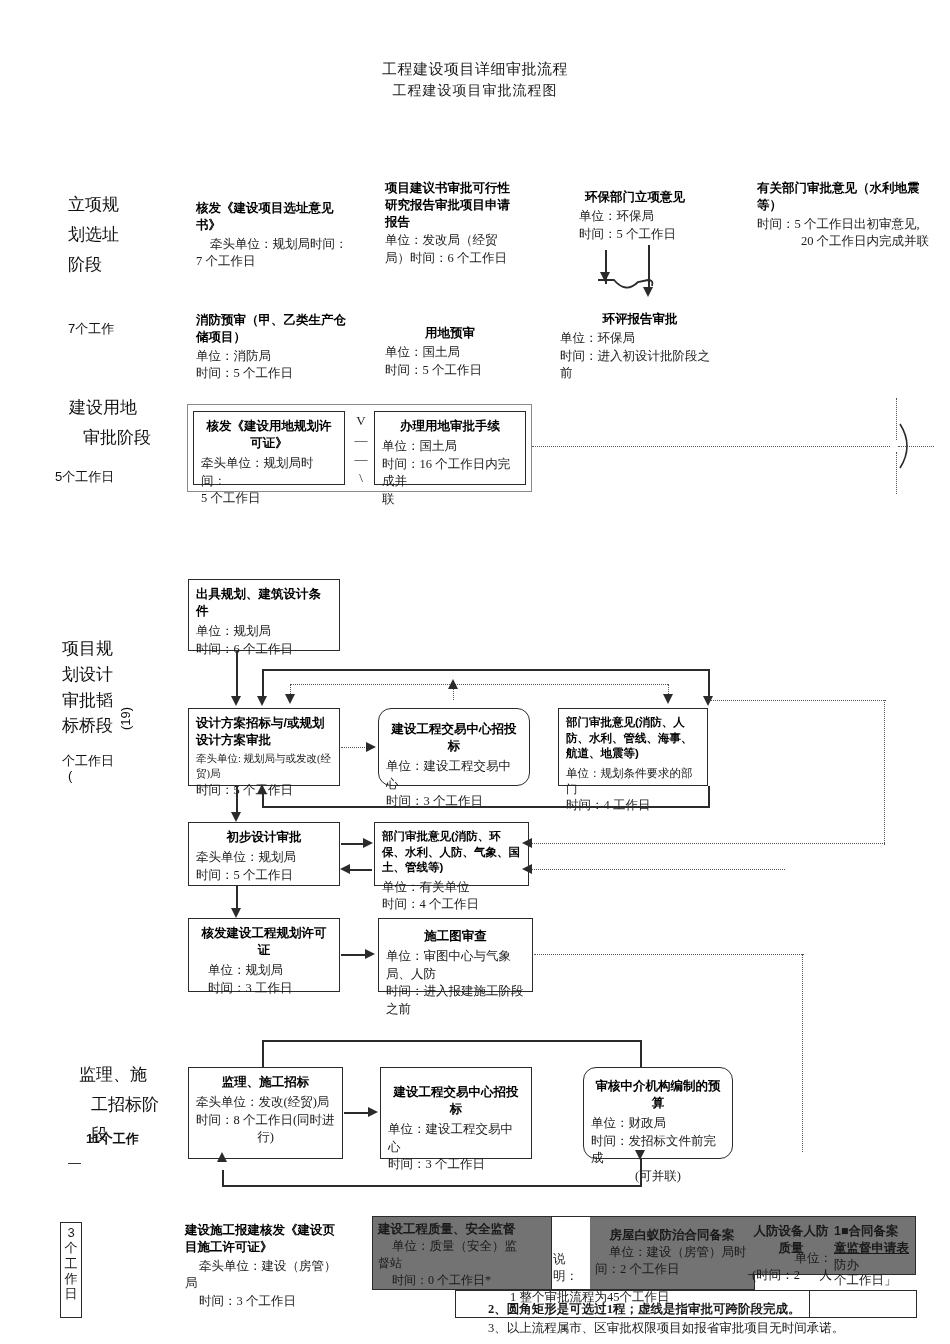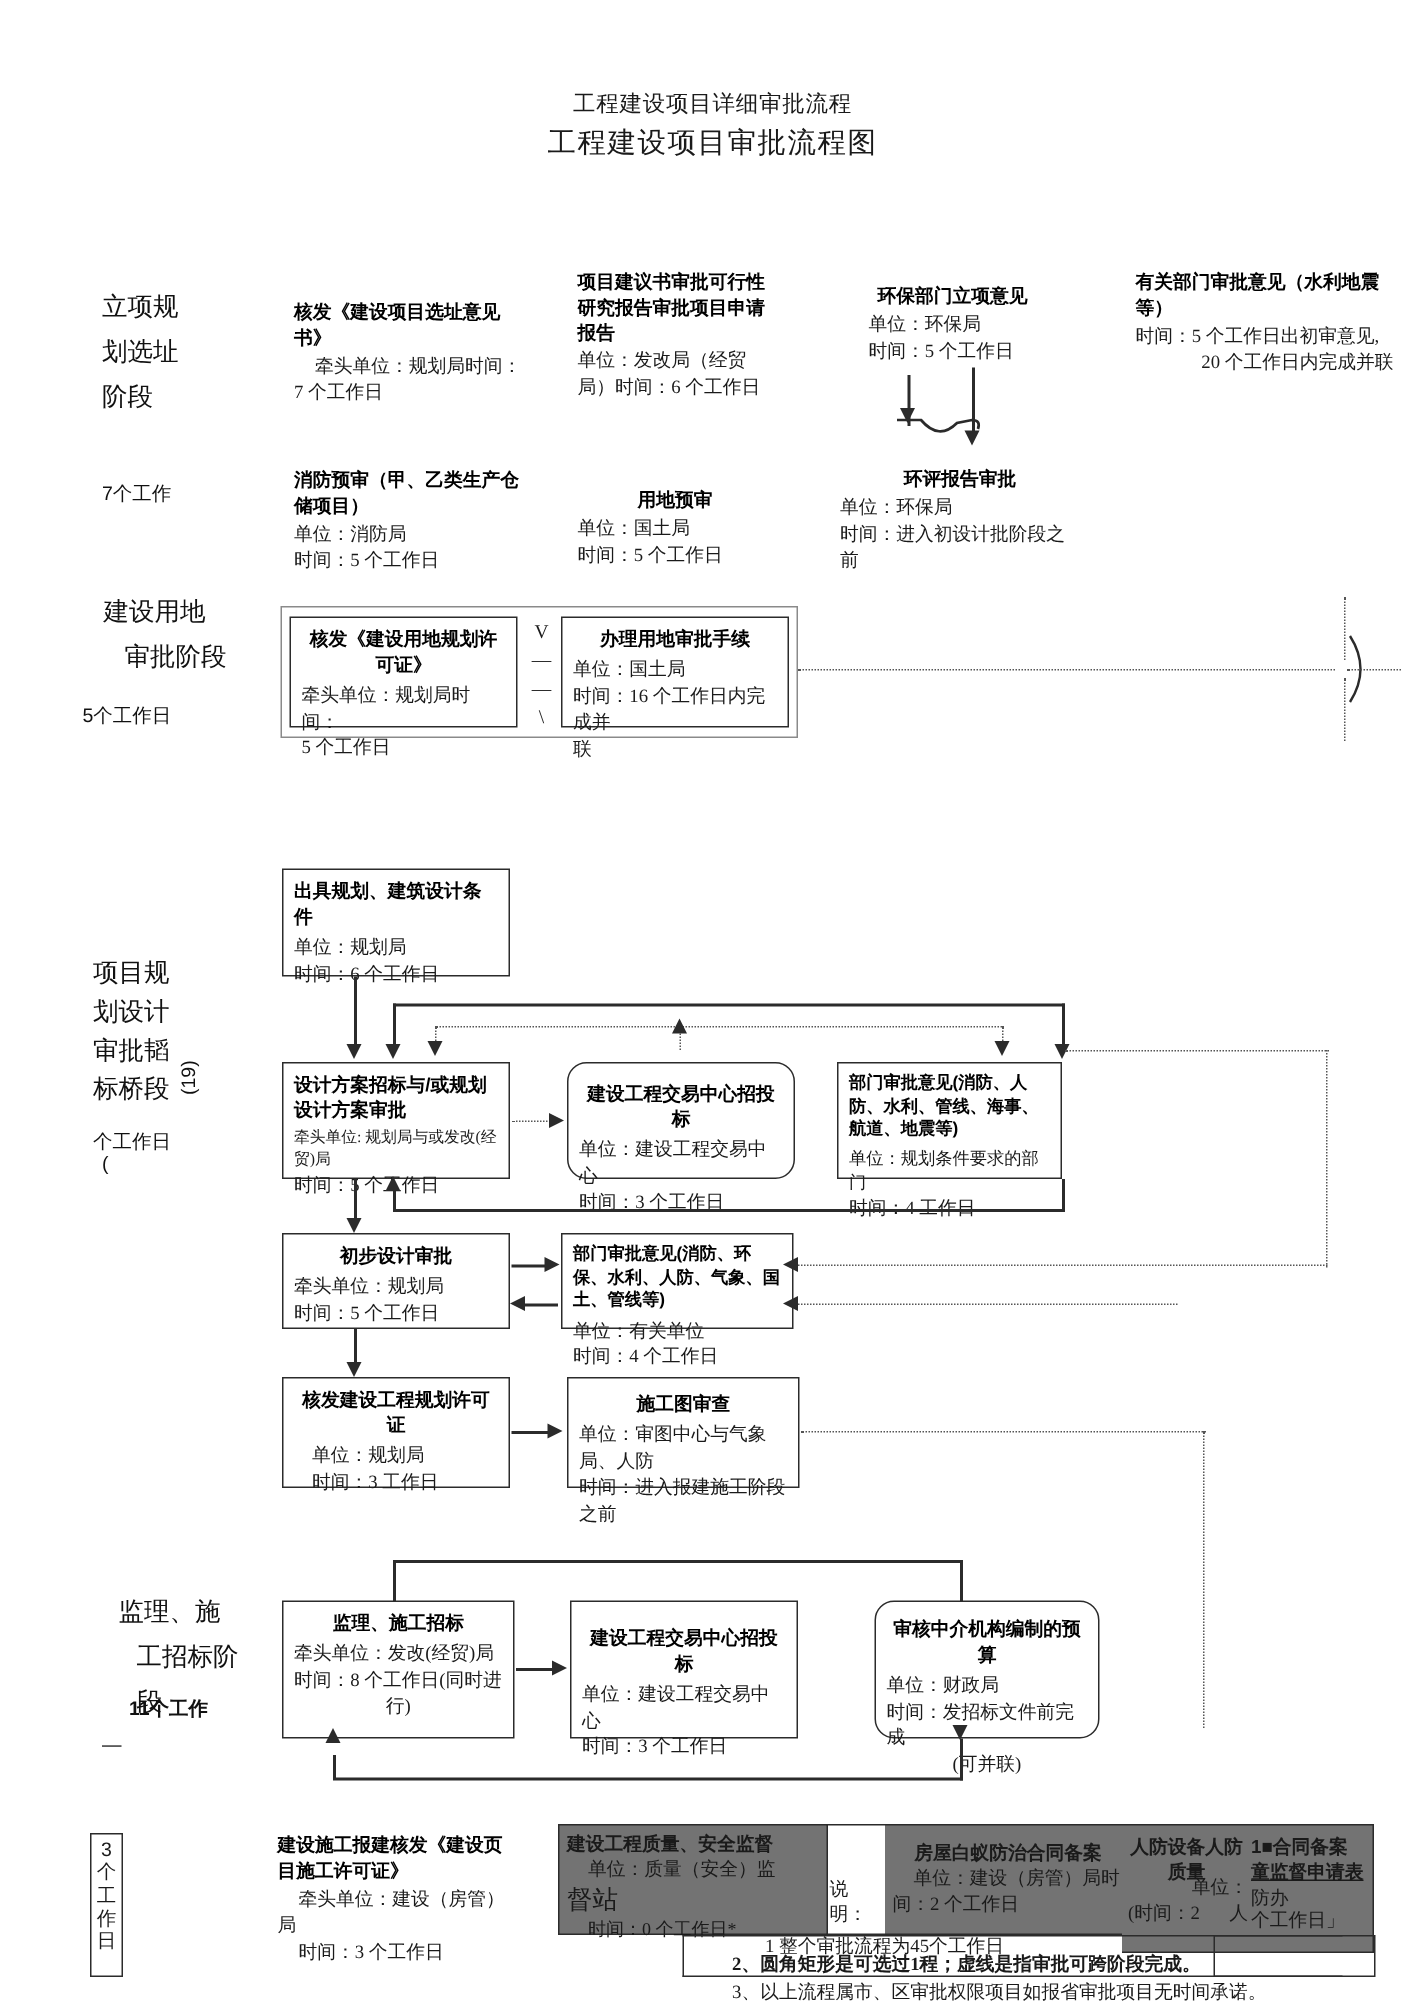--- a/index.html
+++ b/index.html
@@ -12,21 +12,21 @@
   .canvas{position:absolute;inset:0;}
   .abs{position:absolute;box-sizing:border-box;}
 
   
   .subtitle{
     left:0;right:0;top:60px;text-align:center;
     font-size:15px;letter-spacing:.5px;
   }
   .maintitle{
     left:0;right:0;top:82px;text-align:center;
-    font-size:19px;letter-spacing:1px;
+    font-size:14px;letter-spacing:1px;
   }
 
   
   .stage-label{
     font-family:"Liberation Sans","DejaVu Sans",sans-serif;
     font-size:17px;line-height:1.75;color:#111;
   }
   .stage-days{
     font-family:"Liberation Sans","DejaVu Sans",sans-serif;
     font-size:13px;color:#111;white-space:nowrap;
@@ -348,38 +348,38 @@
     <div class="hd">建设施工报建核发《建设页目施工许可证》</div>
     <div class="ln ind">牵头单位：建设（房管）</div>
     <div class="ln">局</div>
     <div class="ln ind">时间：3 个工作日</div>
   </div>
 
   <div class="abs tbl" style="left:372px;top:1216px;width:180px;height:74px;">
     <div style="padding:4px 5px;">
       <div class="hd" style="font-family:'Liberation Sans','DejaVu Sans',sans-serif;font-weight:bold;font-size:12.5px;">建设工程质量、安全监督</div>
       <div class="ln" style="font-size:12.5px;text-indent:14px;">单位：质量（安全）监</div>
-      <div class="ln" style="font-size:17px;">督站</div>
+      <div class="ln" style="font-size:12px;">督站</div>
       <div class="ln" style="font-size:12px;text-indent:14px;">时间：0 个工作日*</div>
     </div>
   </div>
 
   <div class="abs" style="left:551px;top:1216px;width:40px;height:74px;border-top:1.3px solid #2b2b2b;border-bottom:1.3px solid #2b2b2b;border-right:1.3px solid #2b2b2b;">
     <div class="note" style="position:absolute;left:2px;bottom:4px;">说 明：</div>
   </div>
 
   <div class="abs tbl" style="left:590px;top:1216px;width:165px;height:74px;border-left:none;">
     <div style="padding:10px 5px;">
       <div class="hd" style="font-family:'Liberation Sans','DejaVu Sans',sans-serif;font-weight:bold;font-size:12.5px;text-align:center;">房屋白蚁防治合同备案</div>
       <div class="ln" style="font-size:12.5px;text-indent:14px;">单位：建设（房管）局时</div>
       <div class="ln" style="font-size:12.5px;">间：2 个工作日</div>
     </div>
   </div>
 
-  <div class="abs tbl" style="left:748px;top:1216px;width:168px;height:86px;border-left:none;text-decoration:underline;">
+  <div class="abs tbl" style="left:748px;top:1216px;width:168px;height:59px;border-left:none;text-decoration:underline;">
     <div style="position:relative;height:100%;">
       <div class="abs" style="left:4px;top:6px;width:78px;font-family:'Liberation Sans','DejaVu Sans',sans-serif;font-weight:bold;font-size:12.5px;line-height:1.35;text-align:center;">人防设备人防质量</div>
       <div class="abs" style="left:40px;top:33px;width:44px;font-size:12.5px;text-align:right;">单位：人</div>
       <div class="abs" style="left:4px;top:50px;width:80px;font-size:12.5px;">(时间：2</div>
       <div class="abs" style="left:86px;top:6px;font-family:'Liberation Sans','DejaVu Sans',sans-serif;font-weight:bold;font-size:12.5px;">1■合同备案</div>
       <div class="abs" style="left:86px;top:23px;font-family:'Liberation Sans','DejaVu Sans',sans-serif;font-weight:bold;font-size:12.5px;text-decoration:underline;">童监督申请表</div>
       <div class="abs" style="left:86px;top:40px;font-size:12.5px;">防办</div>
       <div class="abs" style="left:86px;top:55px;font-size:12.5px;">个工作日」</div>
     </div>
   </div>

